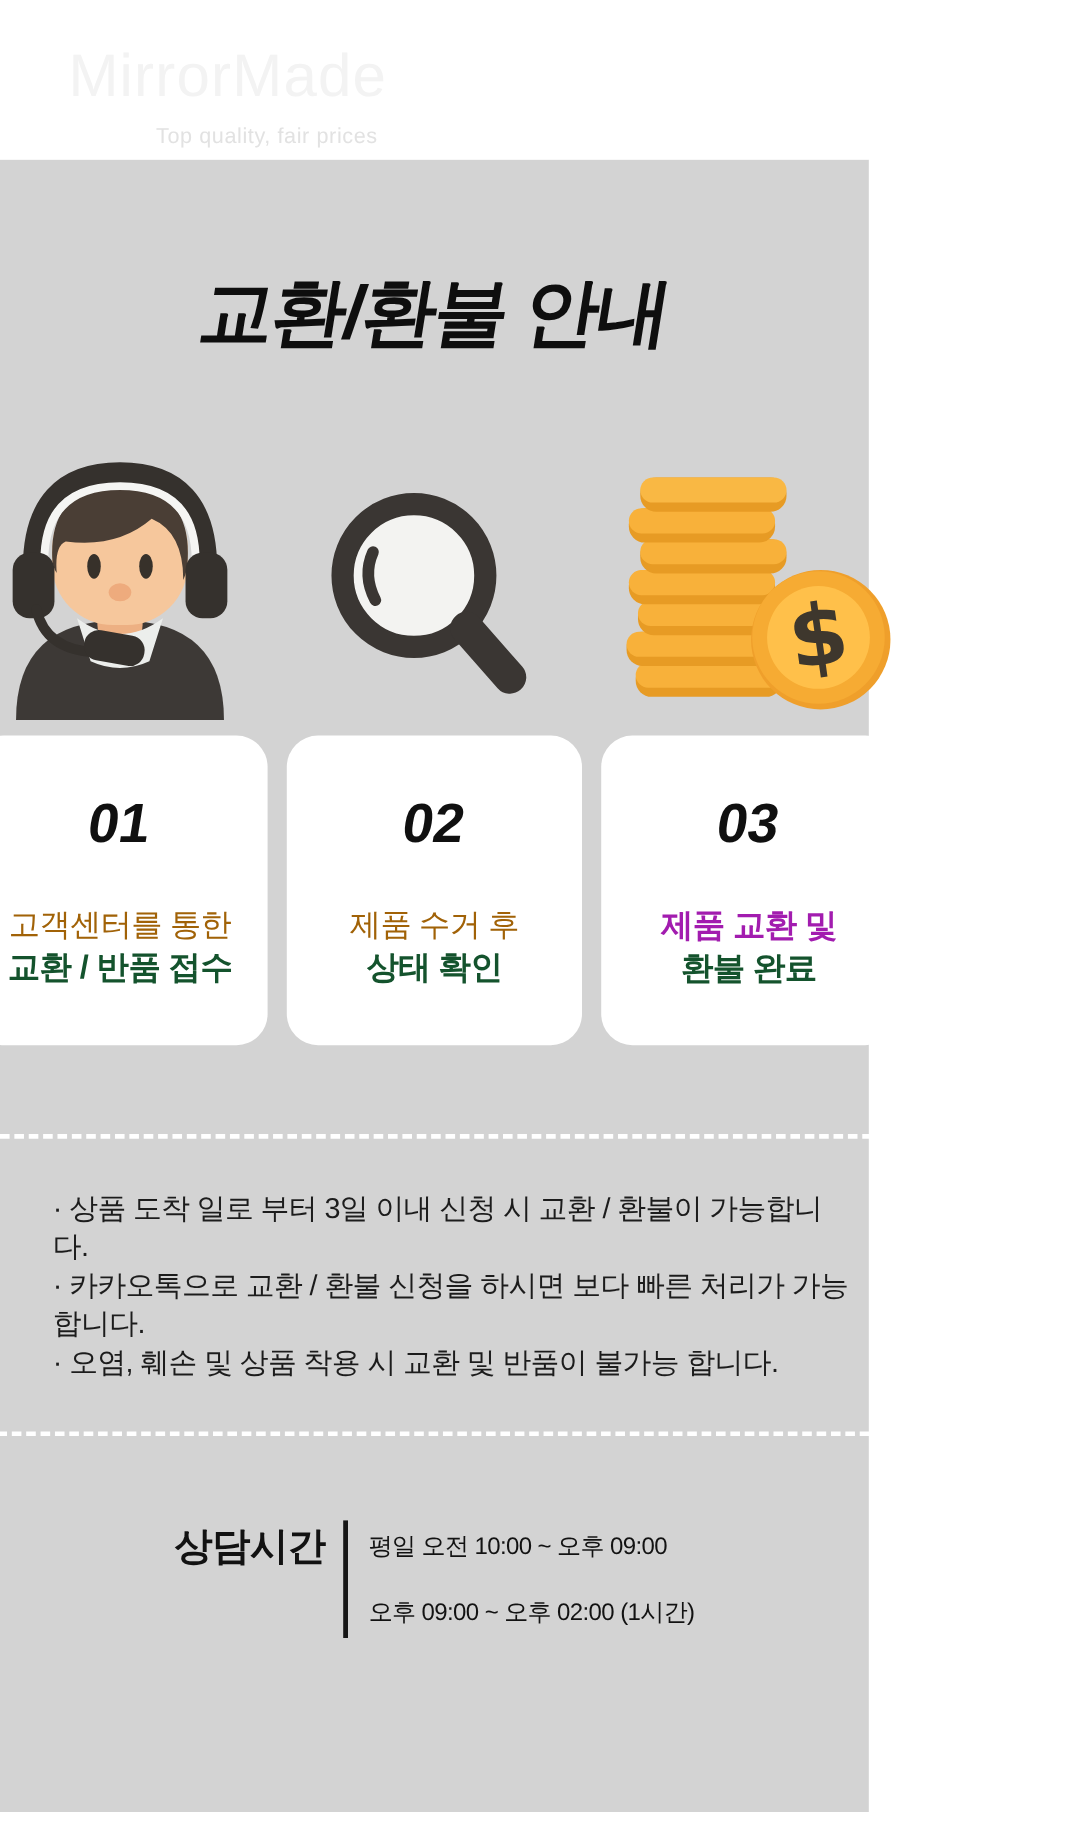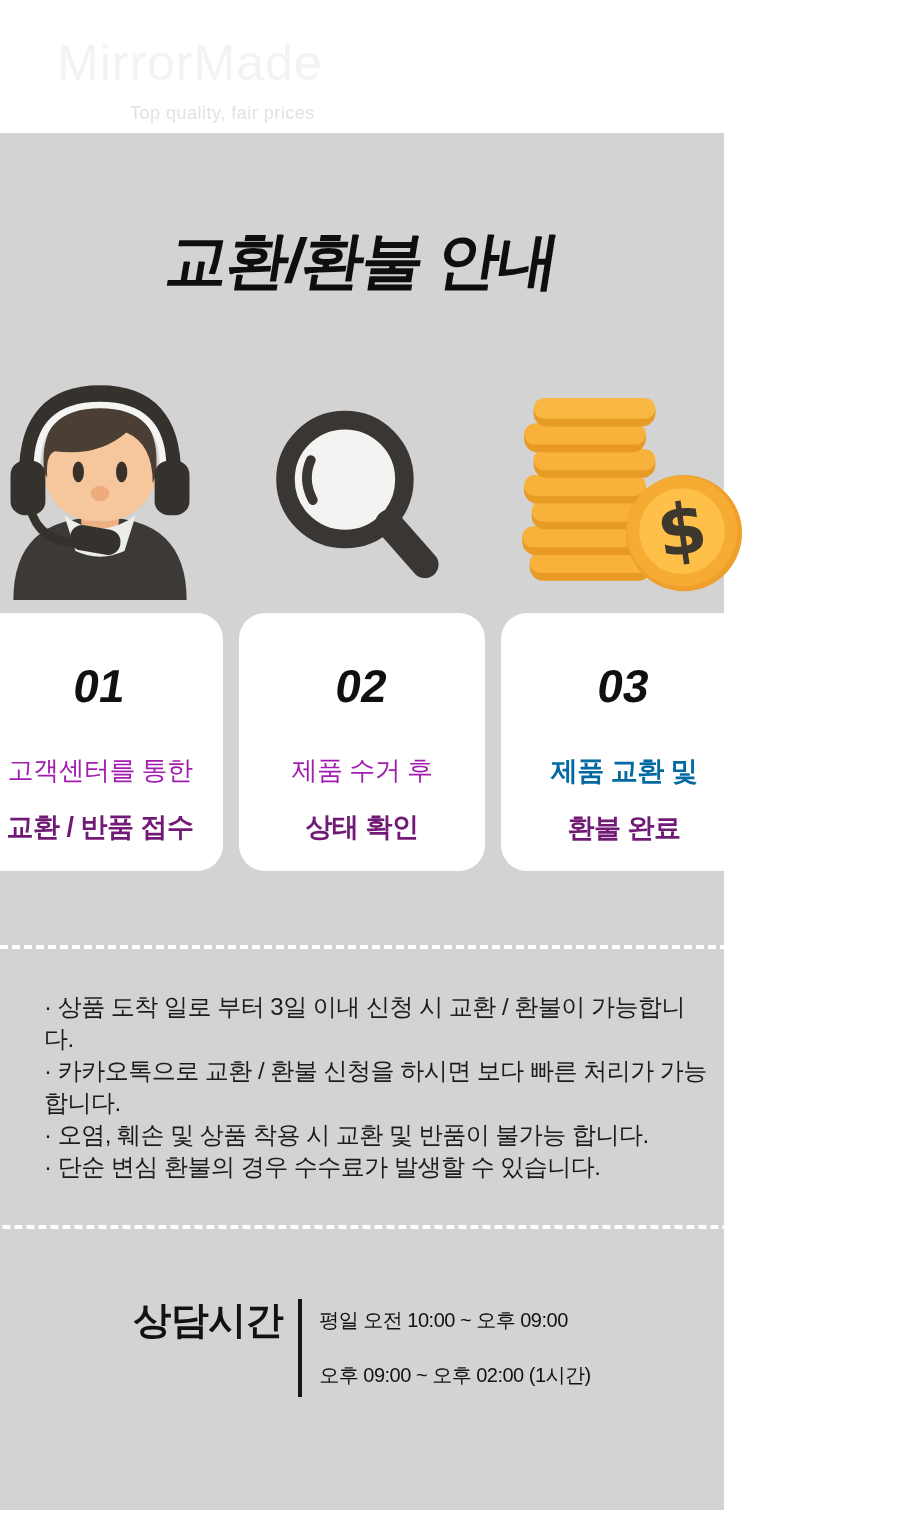--- a/index.html
+++ b/index.html
@@ -46,44 +46,44 @@
   }
   .card{
     background:#ffffff;border-radius:26px;height:258px;
     display:flex;flex-direction:column;align-items:center;
   }
   .card-number{
     margin-top:46px;font-size:46px;font-weight:800;color:#101010;
     transform:skewX(-9deg);letter-spacing:0px;
   }
   .card-line1{
-    margin-top:40px;font-size:26px;font-weight:500;color:#a21caf;letter-spacing:-0.5px;
-  }
-  .card-line1.bold{font-weight:800;font-size:27px;color:#0369a1;}
+    margin-top:40px;font-size:26px;font-weight:500;color:#a16207;letter-spacing:-0.5px;
+  }
+  .card-line1.bold{font-weight:800;font-size:27px;color:#a21caf;}
   .card-line2{
-    margin-top:21px;font-size:27px;font-weight:800;color:#701a75;letter-spacing:-0.5px;
+    font-size:27px;font-weight:800;color:#14532d;letter-spacing:-0.5px;
   }
 
   .notice-box{
     margin-top:74px;width:768px;box-sizing:border-box;
     border:4px dashed #ffffff;border-radius:22px;
     padding:42px 30px 42px 62px;
     display:flex;flex-direction:column;
   }
   .notice{
     font-size:24px;font-weight:500;color:#1c1c1c;letter-spacing:-0.5px;
   }
 
   .hours{
     margin-top:64px;display:flex;align-items:stretch;
   }
   .hours-col{display:flex;flex-direction:column;}
   .hours-label-row{
     height:55px;display:flex;align-items:center;justify-content:flex-end;
-    font-size:38px;font-weight:600;color:#121212;letter-spacing:-0.5px;
+    font-size:32px;font-weight:600;color:#121212;letter-spacing:-0.5px;
   }
   .hours-divider{width:4px;background:#161616;margin:6px 17px 6px 15px;}
   .hours-value-row{
     height:55px;display:flex;align-items:center;
     font-size:20px;font-weight:400;color:#121212;letter-spacing:-0.5px;white-space:nowrap;
   }
 
   .footer{height:27px;background:#ffffff;flex:0 0 auto;}
 </style>
 </head>
@@ -173,21 +173,20 @@
         <div class="card-number">03</div>
         <div class="card-line1 bold">제품 교환 및</div>
         <div class="card-line2">환불 완료</div>
       </div>
     </div>
 
     <div class="notice-box">
       <div class="notice">· 상품 도착 일로 부터 3일 이내 신청 시 교환 / 환불이 가능합니다.</div>
       <div class="notice">· 카카오톡으로 교환 / 환불 신청을 하시면 보다 빠른 처리가 가능합니다.</div>
       <div class="notice">· 오염, 훼손 및 상품 착용 시 교환 및 반품이 불가능 합니다.</div>
-      <div class="notice">· 단순 변심 환불의 경우 수수료가 발생할 수 있습니다.</div>
     </div>
 
     <div class="hours">
       <div class="hours-col">
         <div class="hours-label-row">상담시간</div>
       </div>
       <div class="hours-divider"></div>
       <div class="hours-col">
         <div class="hours-value-row">평일 오전 10:00 ~ 오후 09:00</div>
         <div class="hours-value-row">오후 09:00 ~ 오후 02:00 (1시간)</div>

